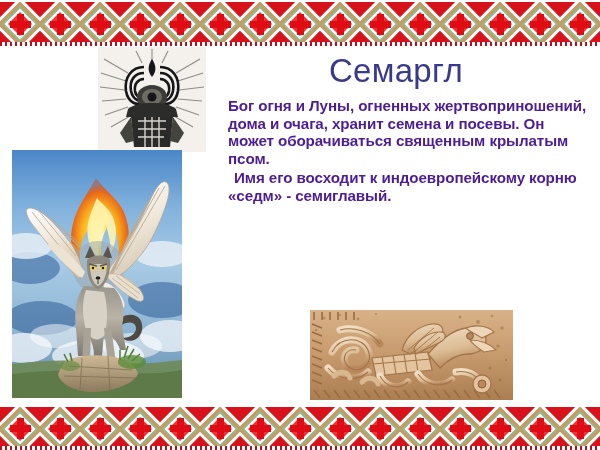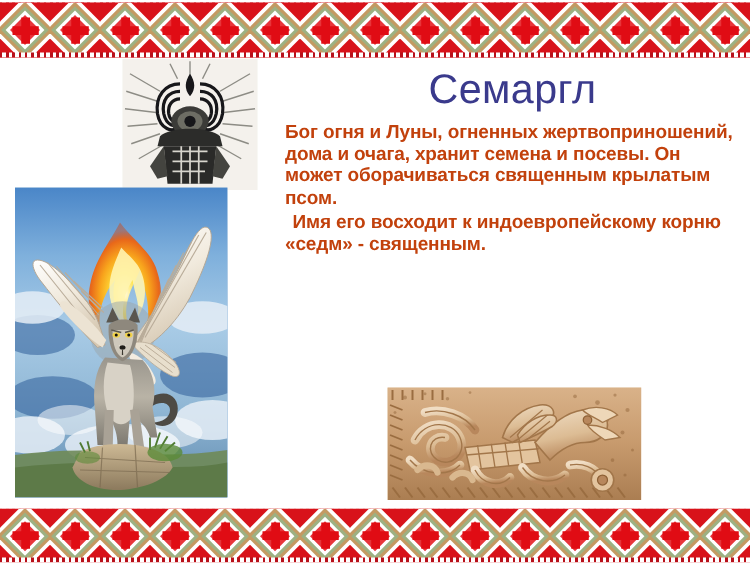--- a/index.html
+++ b/index.html
@@ -99,21 +99,21 @@
       repeating-linear-gradient(90deg,
         #b8101a 0px, #b8101a 2px,
         #ffffff 2px, #ffffff 5px);
   }
   .band-edge.top { top: 0; }
   .band-edge.bot { bottom: 0; }
 
   
   .title {
     position: absolute;
-    left: 245px;
+    left: 231px;
     top: 52px;
     width: 330px;
     text-align: center;
     font-size: 33px;
     line-height: 38px;
     font-weight: 400;
     color: #3a3a8c;
     letter-spacing: 0.3px;
     white-space: nowrap;
   }
@@ -123,21 +123,21 @@
     position: absolute;
     left: 228px;
     top: 97px;
     width: 366px;
   }
   .copy p {
     margin: 0 0 2px 0;
     font-size: 15.2px;
     line-height: 17.6px;
     font-weight: bold;
-    color: #c2410c;
+    color: #4c1d95;
     letter-spacing: -0.1px;
   }
   .copy p.indented { text-indent: 6px; }
 
   
   .engraving {
     position: absolute;
     left: 98px;
     top: 47px;
     width: 108px;
@@ -353,21 +353,21 @@
 
       <path d="M33 70 L22 86 L28 96 L36 94 Z" fill="#44443f"></path>
       <path d="M75 70 L86 86 L80 96 L72 94 Z" fill="#44443f"></path>
     </svg>
   </div>
 
   <div class="title">Семаргл</div>
 
   <div class="copy">
     <p>Бог огня и Луны, огненных жертвоприношений, дома и очага, хранит семена и посевы. Он может оборачиваться священным крылатым псом.</p>
-    <p class="indented"> Имя его восходит к индоевропейскому корню «седм» - священным.</p>
+    <p class="indented"> Имя его восходит к индоевропейскому корню «седм» - семиглавый.</p>
   </div>
 
   <div class="wolf-art">
     <svg width="170" height="248" viewBox="0 0 170 248" xmlns="http://www.w3.org/2000/svg">
       <defs>
         <linearGradient id="skyG" x1="0" y1="0" x2="0" y2="1">
           <stop offset="0" stop-color="#4a86c8"></stop>
           <stop offset="0.22" stop-color="#7fb0dc"></stop>
           <stop offset="0.45" stop-color="#a8cbe6"></stop>
           <stop offset="0.72" stop-color="#8fb6d4"></stop>

